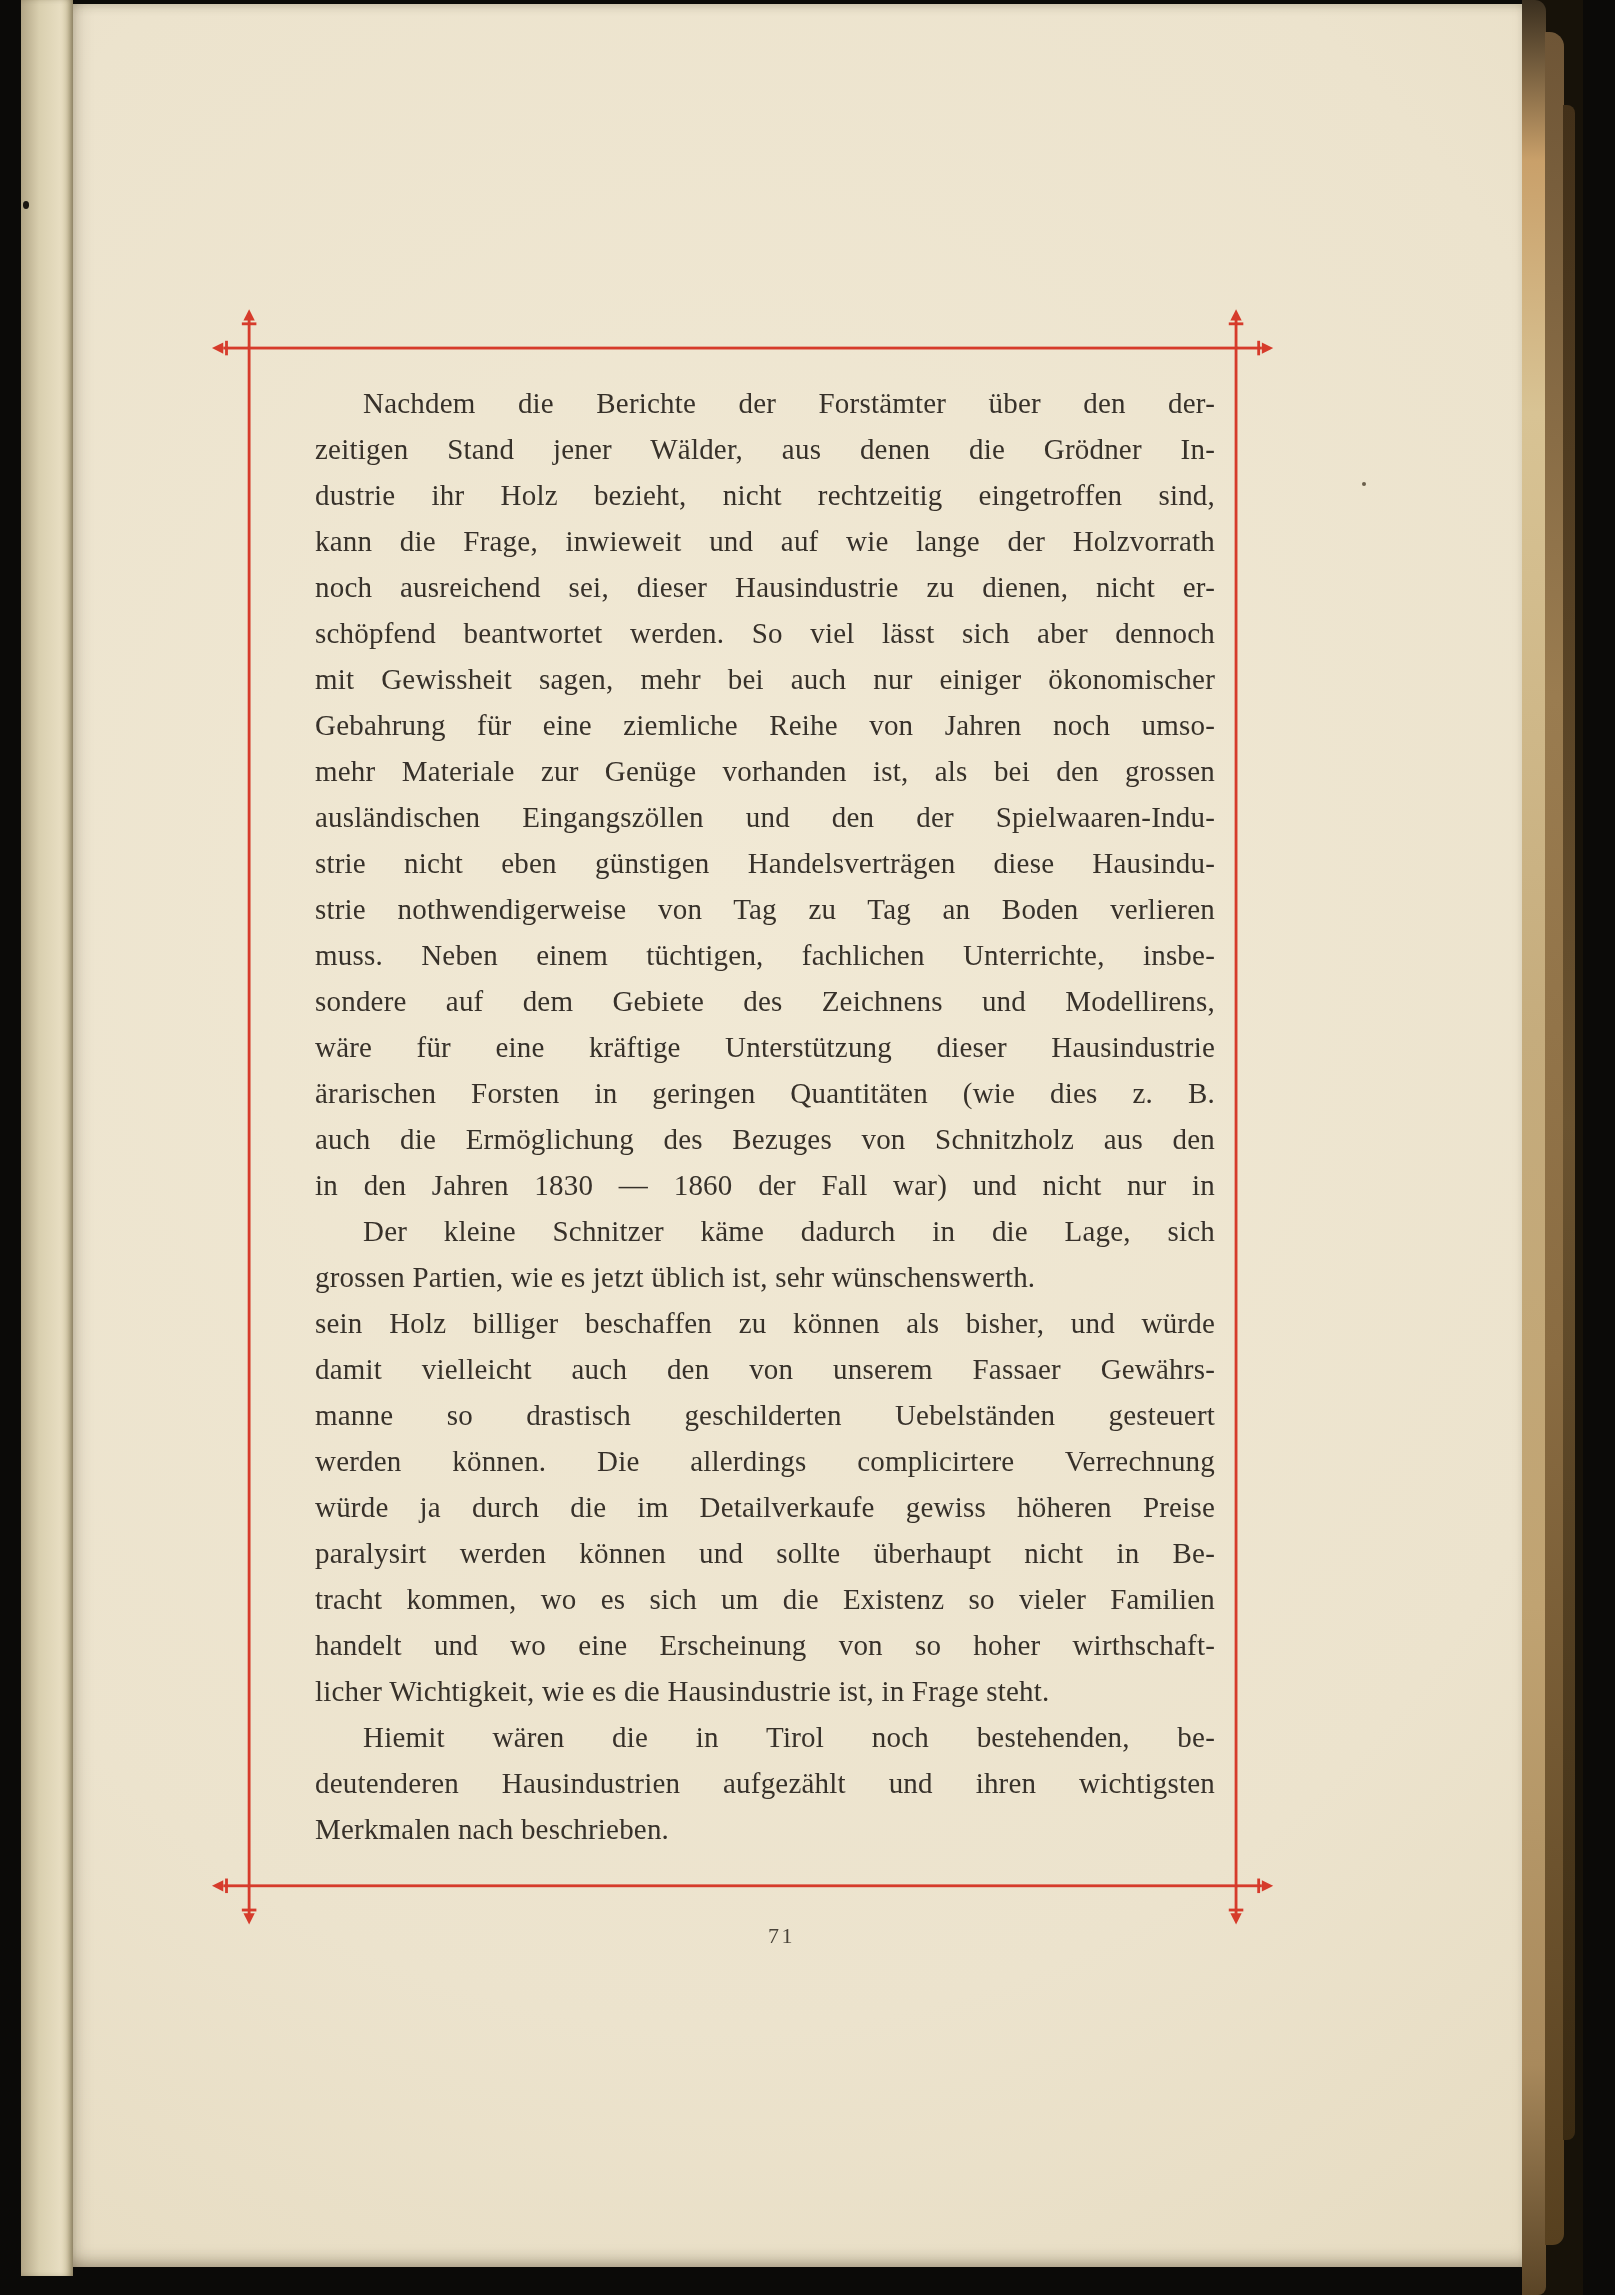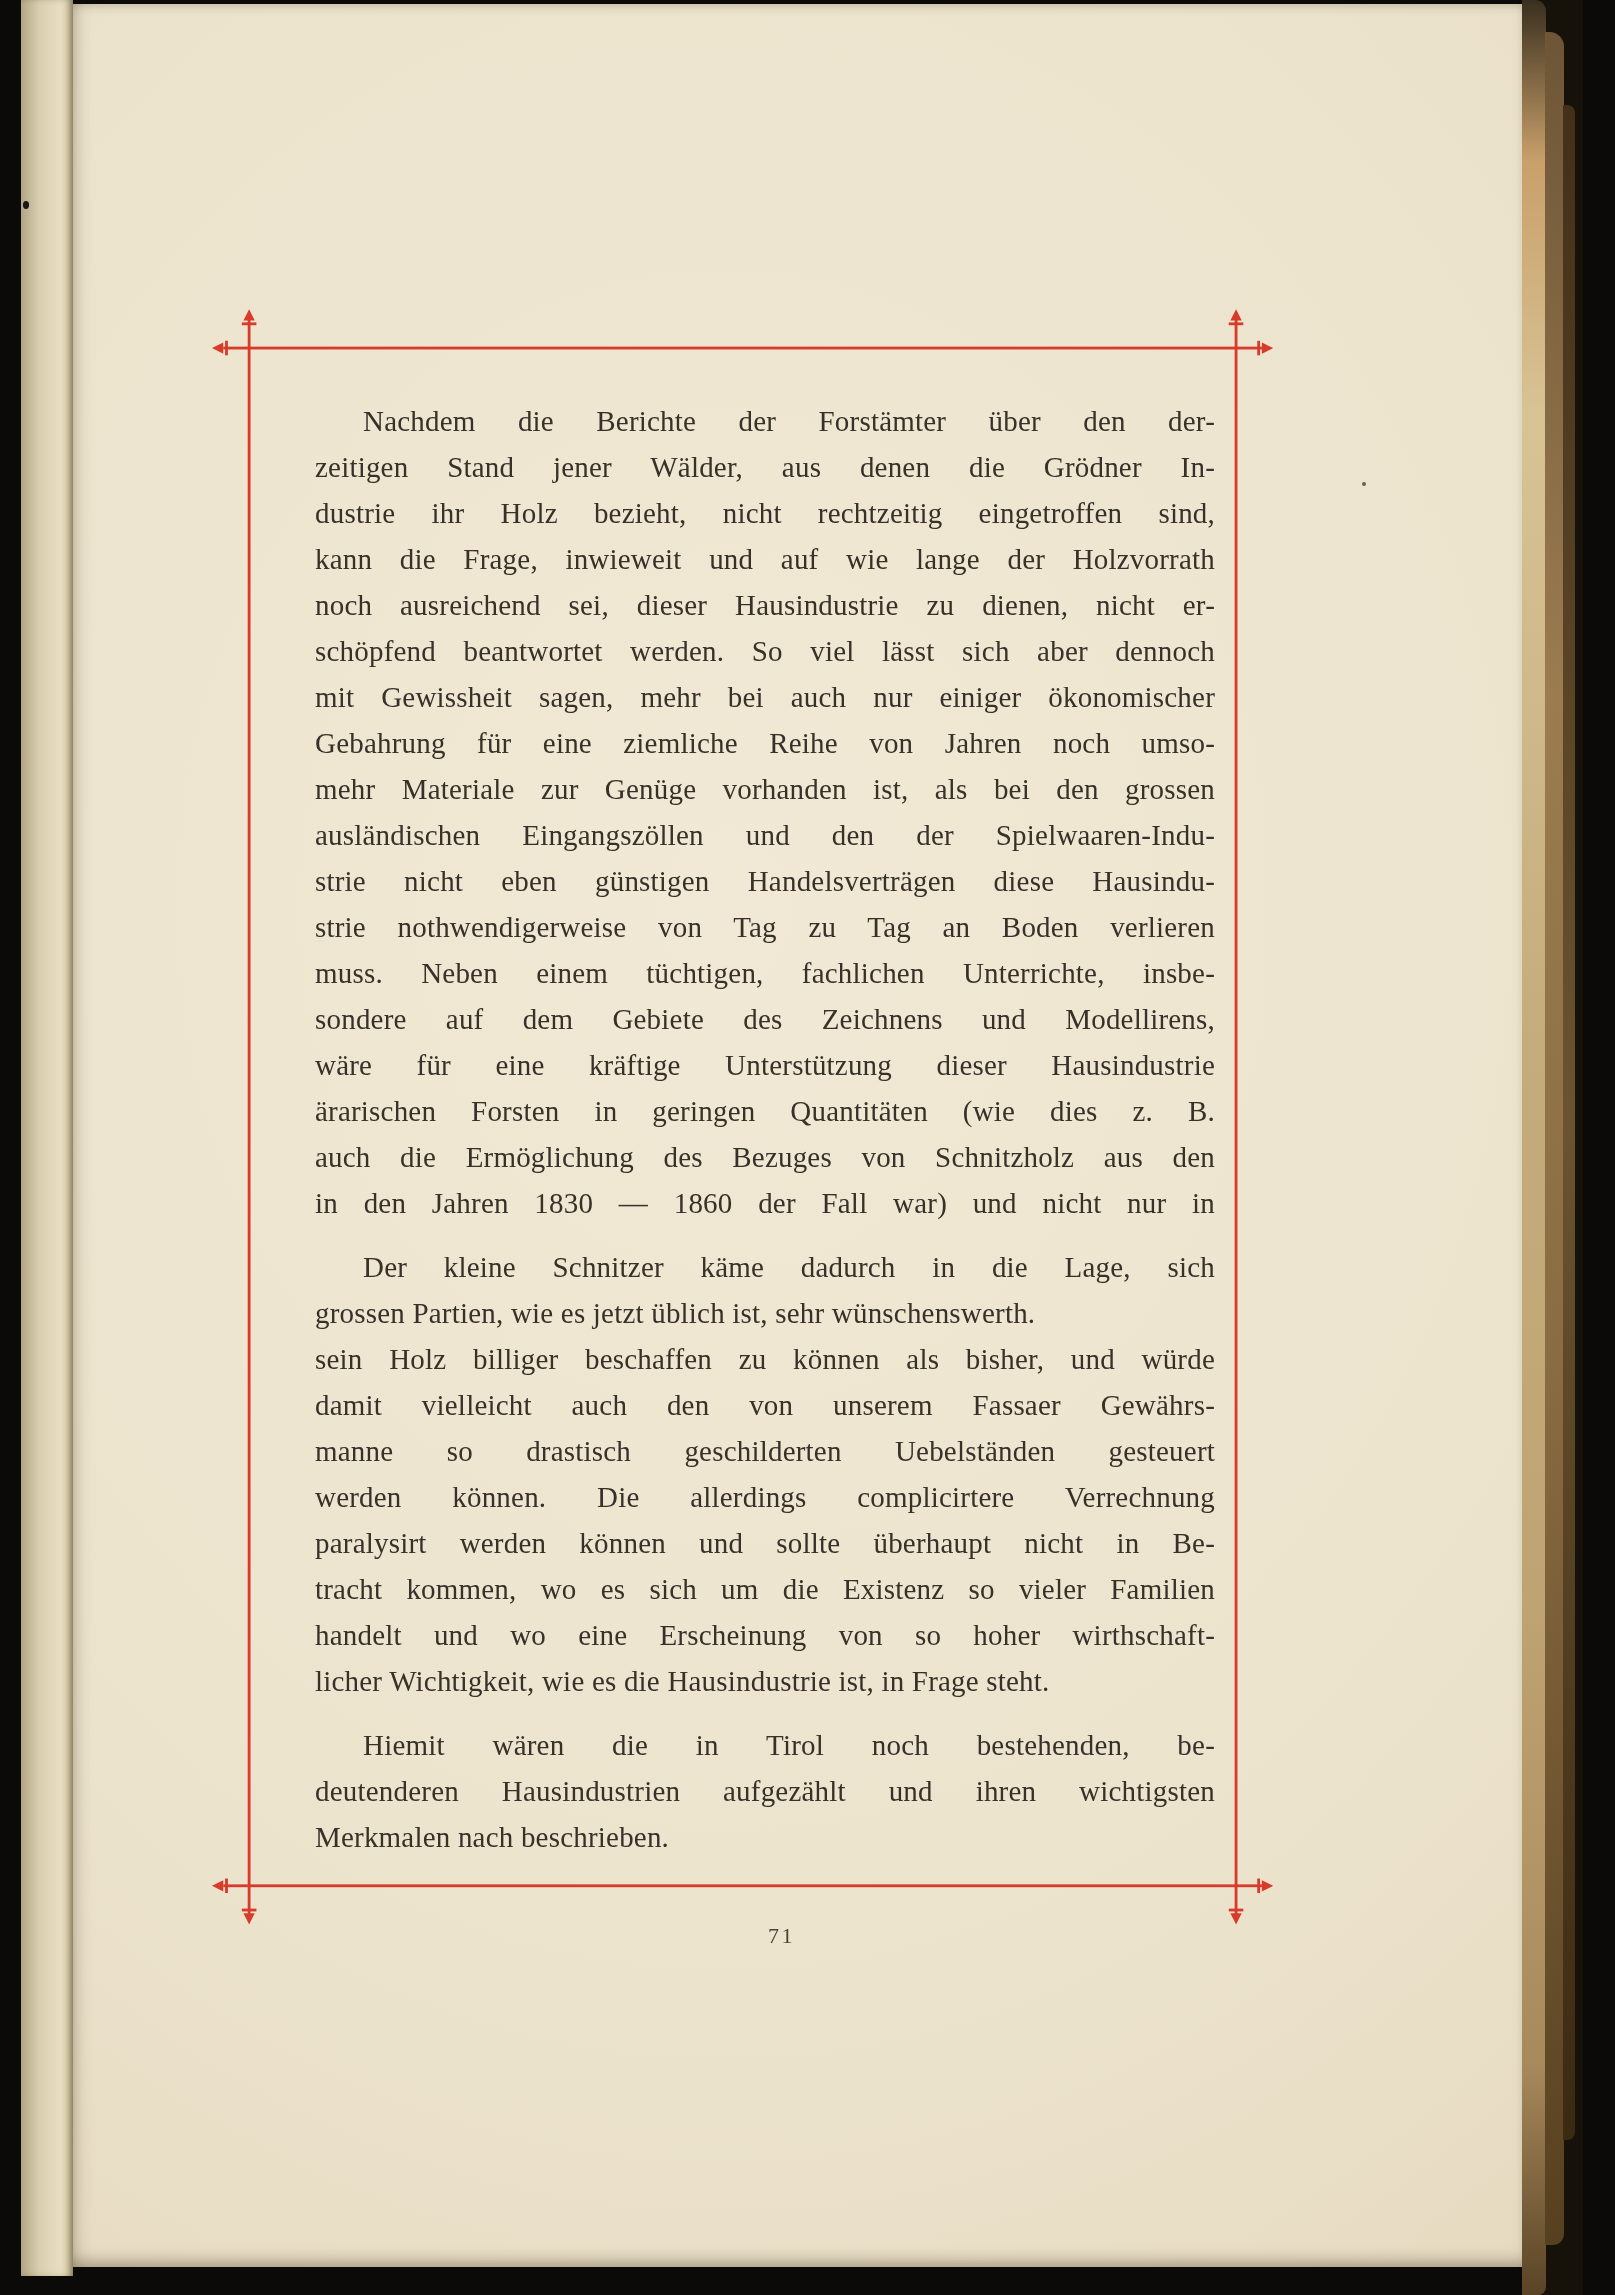--- a/index.html
+++ b/index.html
@@ -58,21 +58,20 @@
   .text-block .line {
     white-space: nowrap;
     text-align: justify;
     text-align-last: justify;
   }
   .text-block .line.para-end {
     text-align-last: left;
   }
   .text-block .line.indent {
     text-indent: 48px;
-    margin-top: 18px;
   }
   .page-number {
     position: absolute;
     left: 695px;
     top: 1919px;
     width: 97px;
     text-align: left;
     font-size: 22px;
     letter-spacing: 2.4px;
     color: #4a443a;
@@ -189,20 +188,21 @@
         <div class="line">wäre für eine kräftige Unterstützung dieser Hausindustrie</div>
         <div class="line">ärarischen Forsten in geringen Quantitäten (wie dies z. B.</div>
         <div class="line">auch die Ermöglichung des Bezuges von Schnitzholz aus den</div>
         <div class="line">in den Jahren 1830 — 1860 der Fall war) und nicht nur in</div>
         <div class="line indent">Der kleine Schnitzer käme dadurch in die Lage, sich</div>
         <div class="line para-end">grossen Partien, wie es jetzt üblich ist, sehr wünschenswerth.</div>
         <div class="line">sein Holz billiger beschaffen zu können als bisher, und würde</div>
         <div class="line">damit vielleicht auch den von unserem Fassaer Gewährs-</div>
         <div class="line">manne so drastisch geschilderten Uebelständen gesteuert</div>
         <div class="line">werden können. Die allerdings complicirtere Verrechnung</div>
+        <div class="line">würde ja durch die im Detailverkaufe gewiss höheren Preise</div>
         <div class="line">paralysirt werden können und sollte überhaupt nicht in Be-</div>
         <div class="line">tracht kommen, wo es sich um die Existenz so vieler Familien</div>
         <div class="line">handelt und wo eine Erscheinung von so hoher wirthschaft-</div>
         <div class="line para-end">licher Wichtigkeit, wie es die Hausindustrie ist, in Frage steht.</div>
         <div class="line indent">Hiemit wären die in Tirol noch bestehenden, be-</div>
         <div class="line">deutenderen Hausindustrien aufgezählt und ihren wichtigsten</div>
         <div class="line para-end">Merkmalen nach beschrieben.</div>
       </div>
 
     <div class="page-number">71</div>

